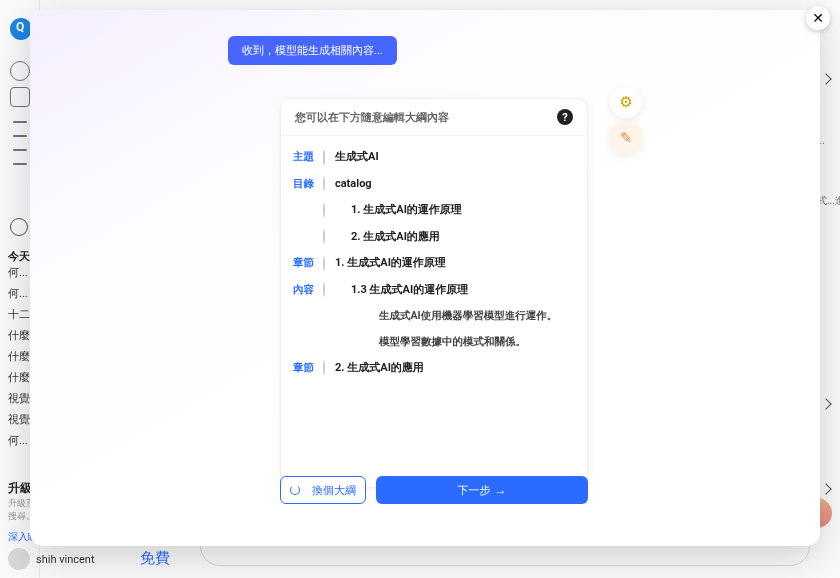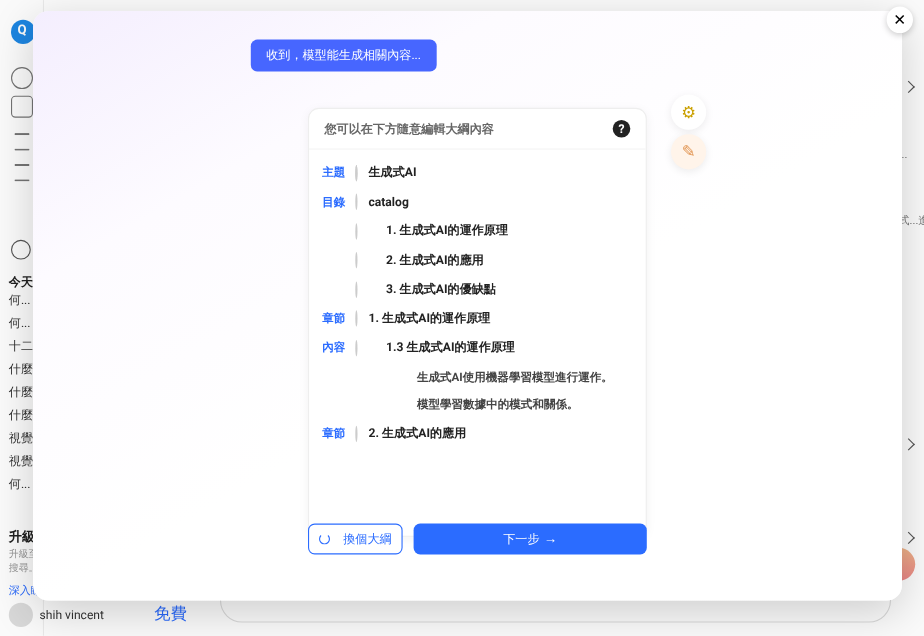--- a/index.html
+++ b/index.html
@@ -184,25 +184,20 @@
         <div class="row">
             <span class="rlabel"></span>
             <span class="dotcol"><span class="dot"></span></span>
             <span class="rtext ind1">1. 生成式AI的運作原理</span>
           </div>
         <div class="row">
             <span class="rlabel"></span>
             <span class="dotcol"><span class="dot"></span></span>
             <span class="rtext ind1">2. 生成式AI的應用</span>
           </div>
-        <div class="row">
-            <span class="rlabel"></span>
-            <span class="dotcol"><span class="dot"></span></span>
-            <span class="rtext ind1">3. 生成式AI的優缺點</span>
-          </div>
 
         <div class="row">
           <span class="rlabel">章節</span>
           <span class="dotcol"><span class="dot"></span></span>
           <span class="rtext">1. 生成式AI的運作原理</span>
         </div>
 
         <div class="row">
           <span class="rlabel">內容</span>
           <span class="dotcol"><span class="dot"></span></span>

